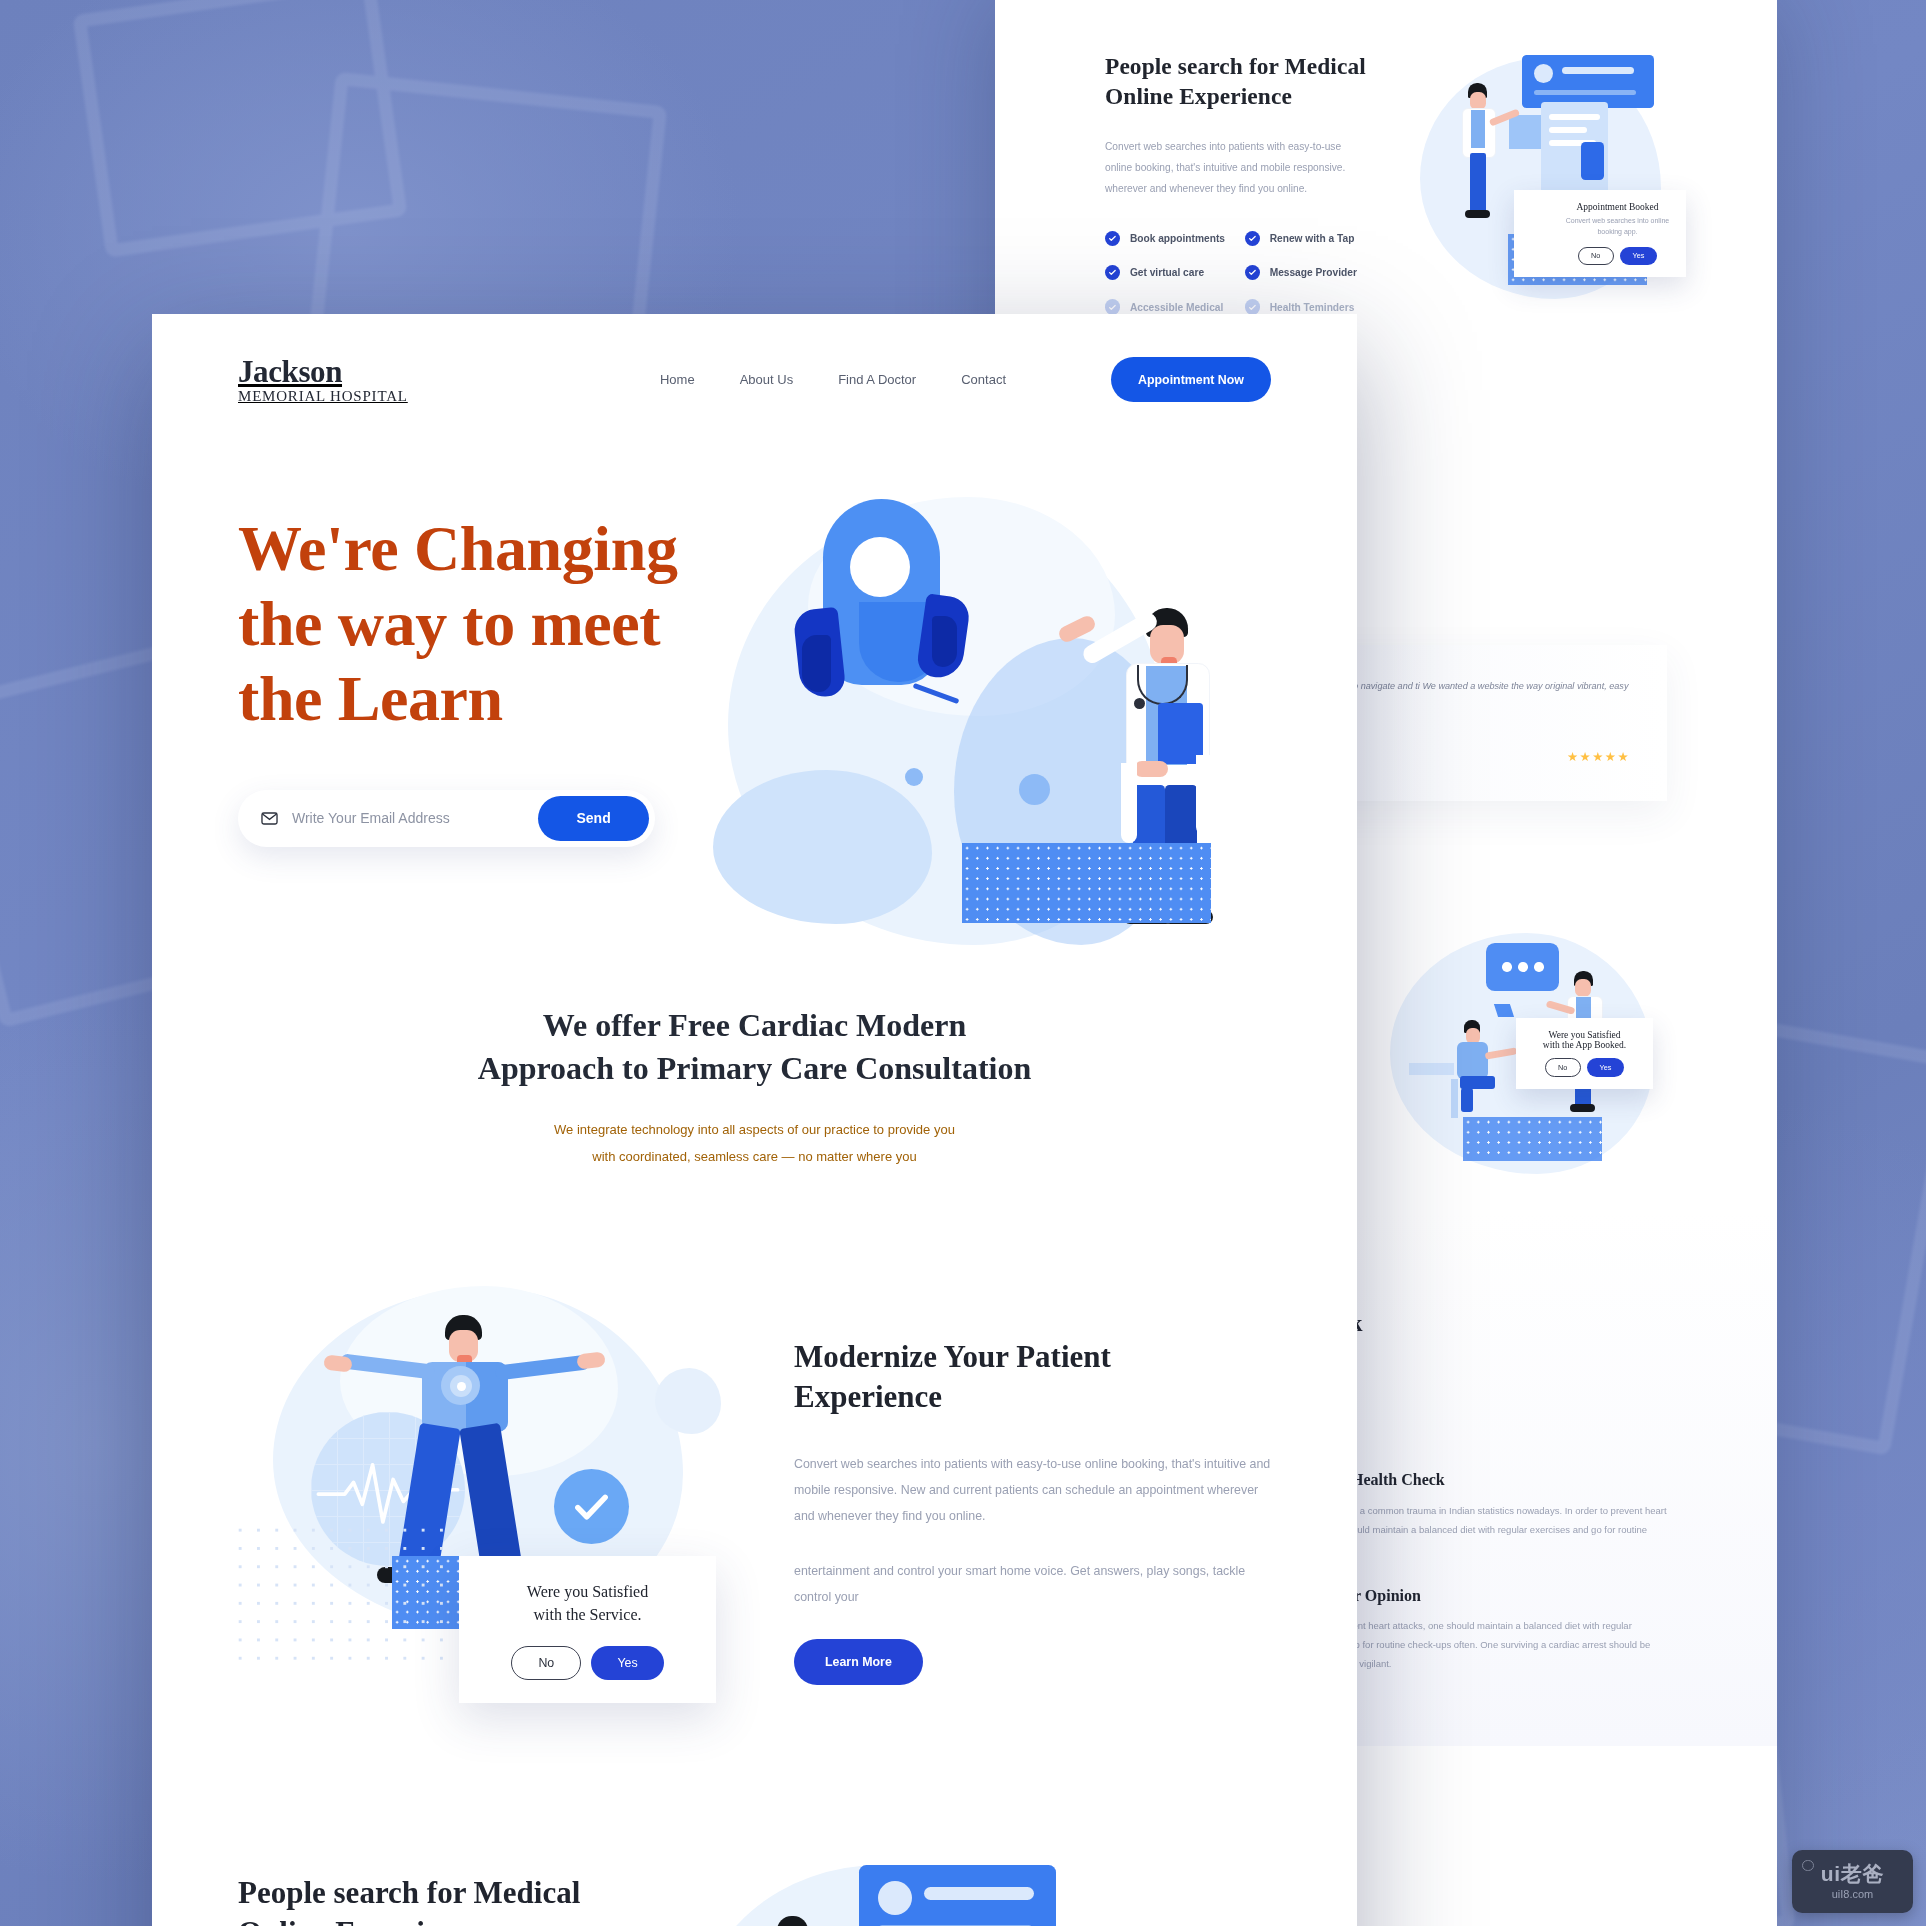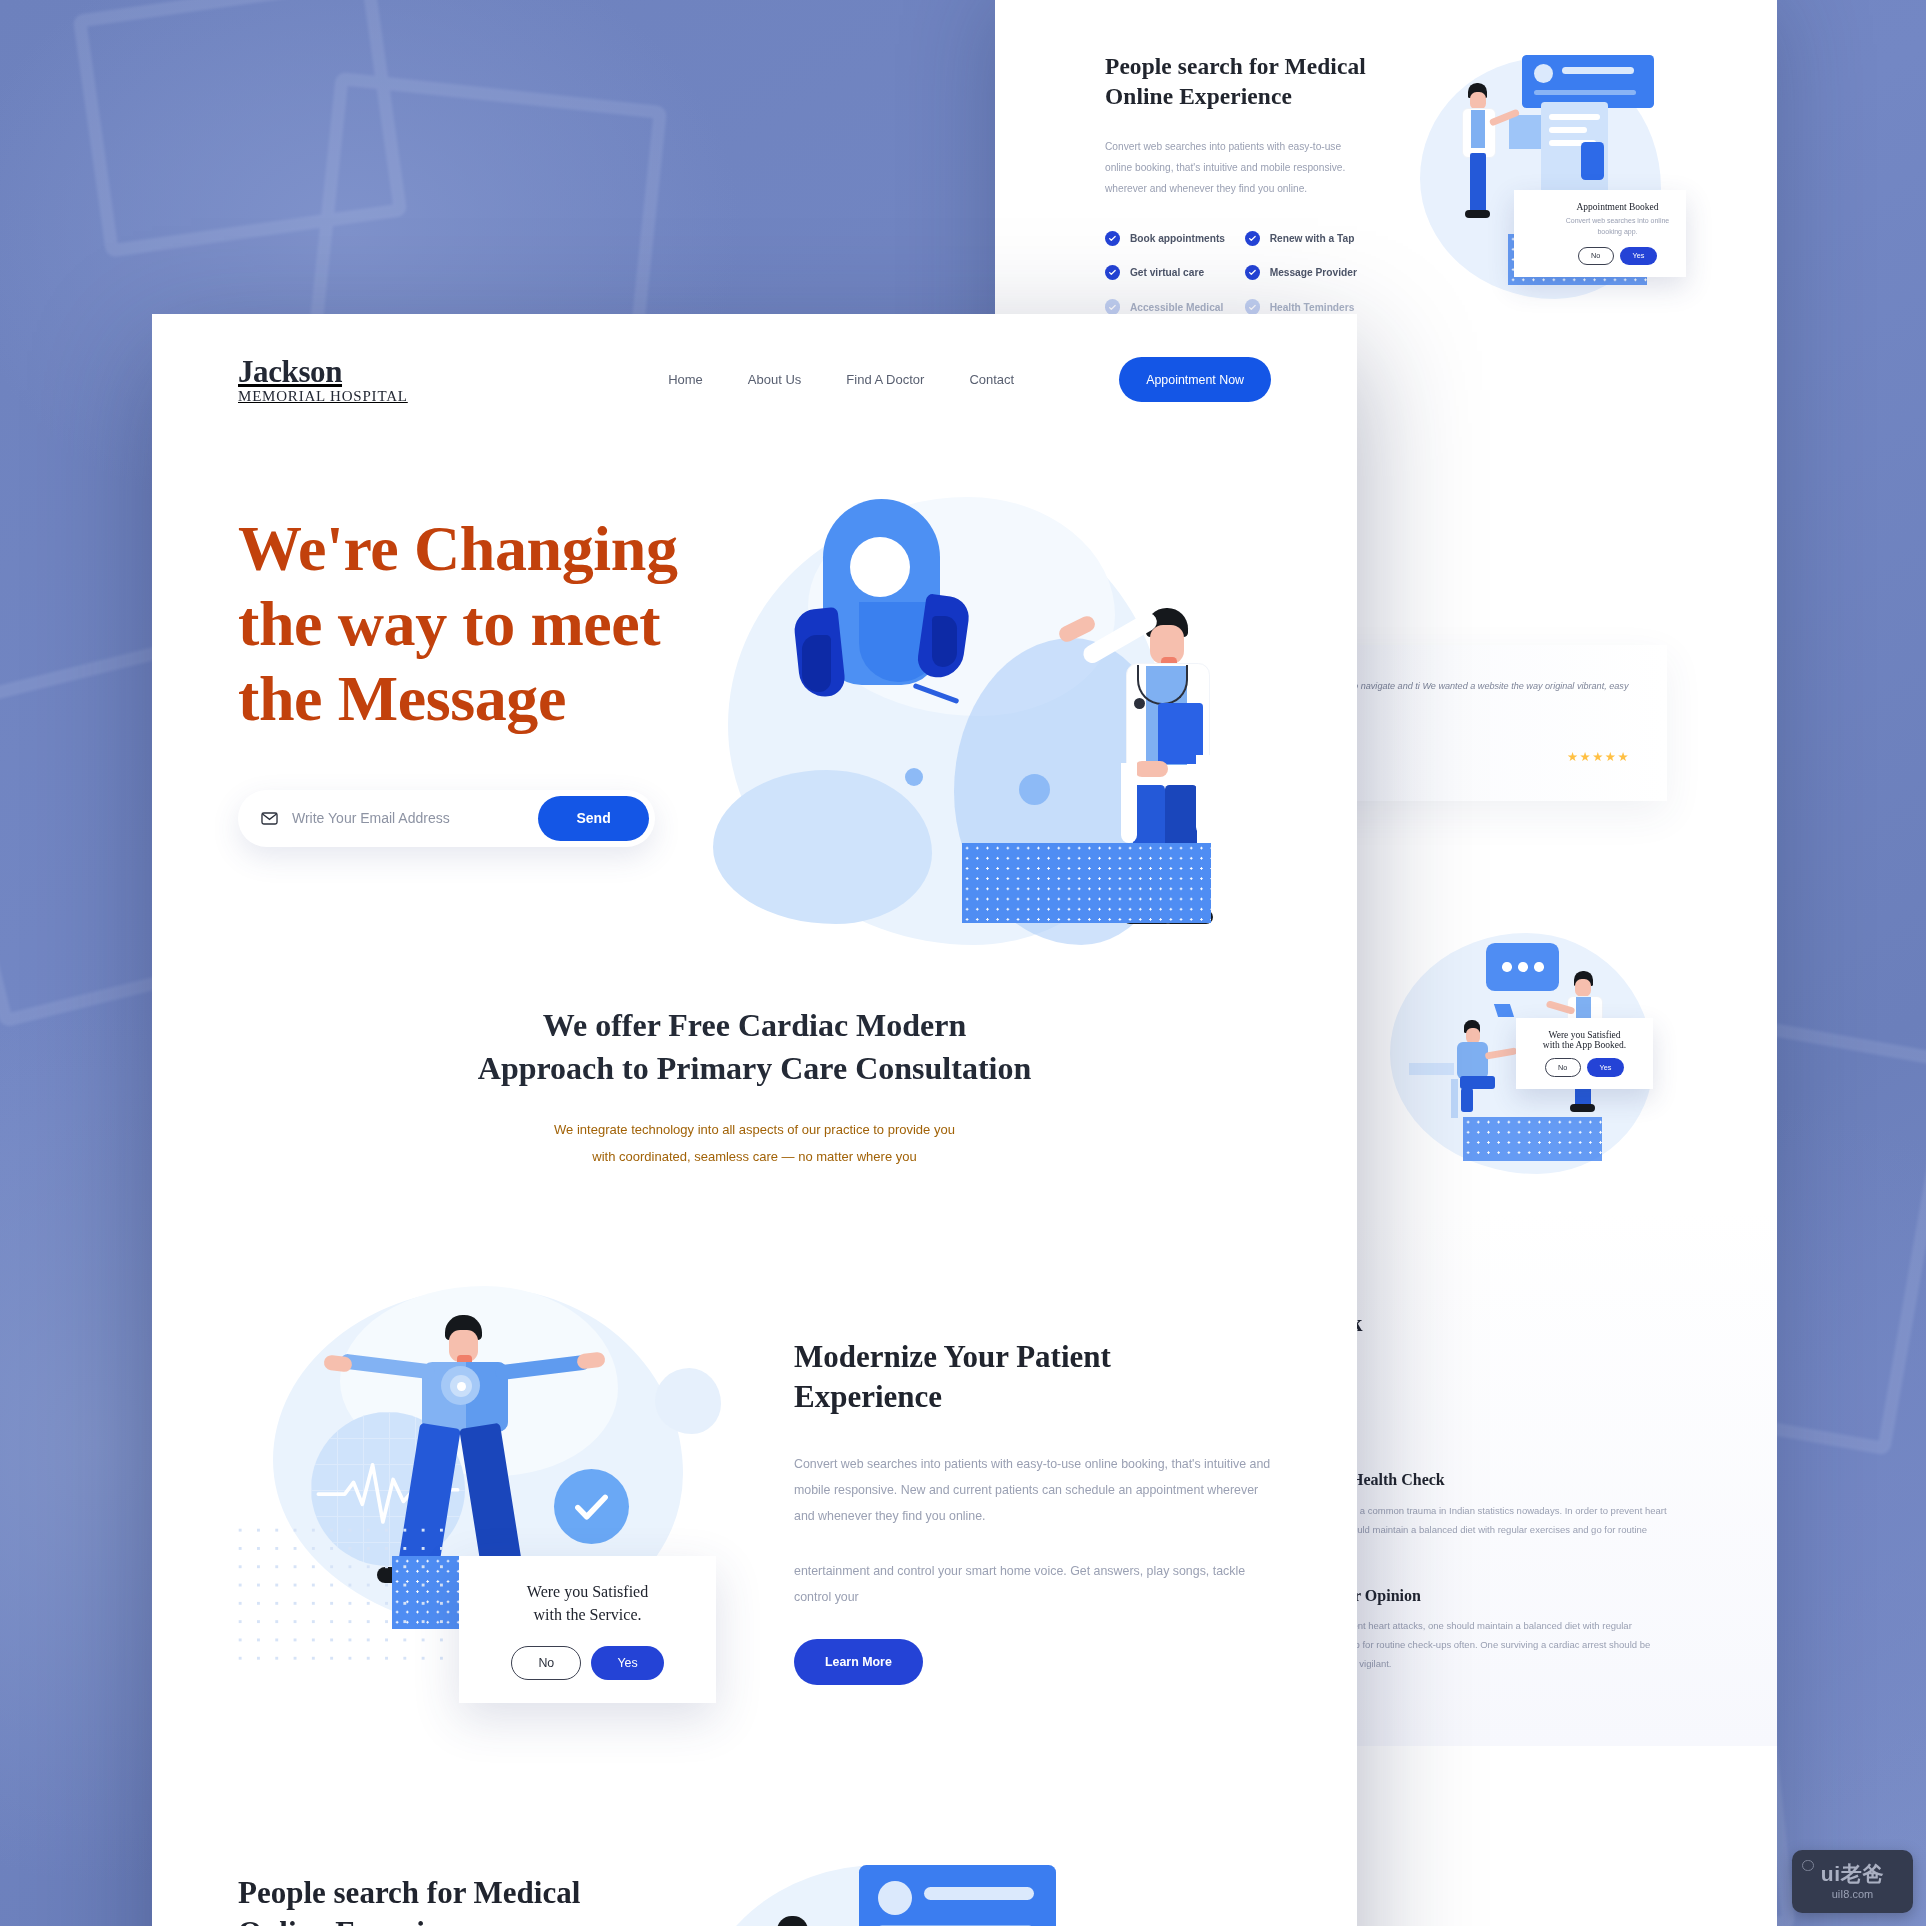--- a/index.html
+++ b/index.html
@@ -94,21 +94,21 @@
   }
   
   .nav{display:flex;align-items:center;padding:42px 86px 0 86px;}
   .logo{line-height:1;text-decoration:underline;}
   .logo .jk{font-family:"Liberation Serif",serif;font-size:31px;font-weight:700;color:#232834;letter-spacing:-0.4px;}
   .logo .mh{font-family:"Liberation Serif",serif;font-size:15px;color:#232834;letter-spacing:0.8px;margin-top:1.5px;}
   .nav-links{margin-left:auto;display:flex;align-items:center;gap:45px;}
   .nav-links a{font-size:13px;color:#585f70;text-decoration:none;white-space:nowrap;}
   .btn-appt{
     margin-left:60px;background:#1456e6;color:#fff;border:none;border-radius:73px;
-    padding:15.4px 27px;font-size:12.4px;font-weight:400;cursor:pointer;white-space:nowrap;
+    padding:15.4px 27px;font-size:12.4px;font-weight:700;cursor:pointer;white-space:nowrap;
     font-family:"Liberation Sans",sans-serif;
   }
 
   
   .hero{display:flex;padding:88px 86px 0 86px;}
   .hero-left{width:497px;padding-top:20.5px;}
   h1.hero-title{
     font-family:"Liberation Serif",serif;font-weight:700;
     font-size:64px;line-height:1.17;color:#c2410c;margin:0;letter-spacing:-0.4px;
   }
@@ -423,21 +423,21 @@
       <a href="#">Contact</a>
       <button class="btn-appt">Appointment Now</button>
     </div>
   </div>
 
   <div class="hero">
     <div class="hero-left">
       <h1 class="hero-title">
         <span>We're Changing</span><br>
         <span>the way to meet</span><br>
-        <span>the Message</span>
+        <span>the Learn</span>
       </h1>
       <div class="email-form">
         <span class="env">
           <svg viewBox="0 0 24 24" width="19" height="19" fill="none" stroke="#2b303c" stroke-width="1.7">
             <rect x="2.5" y="5" width="19" height="14" rx="2.2"></rect>
             <path d="M3.2 6.4L12 13l8.8-6.6"></path>
           </svg>
         </span>
         <input type="text" placeholder="Write Your Email Address" style="">
         <button class="btn-send">Send</button>

